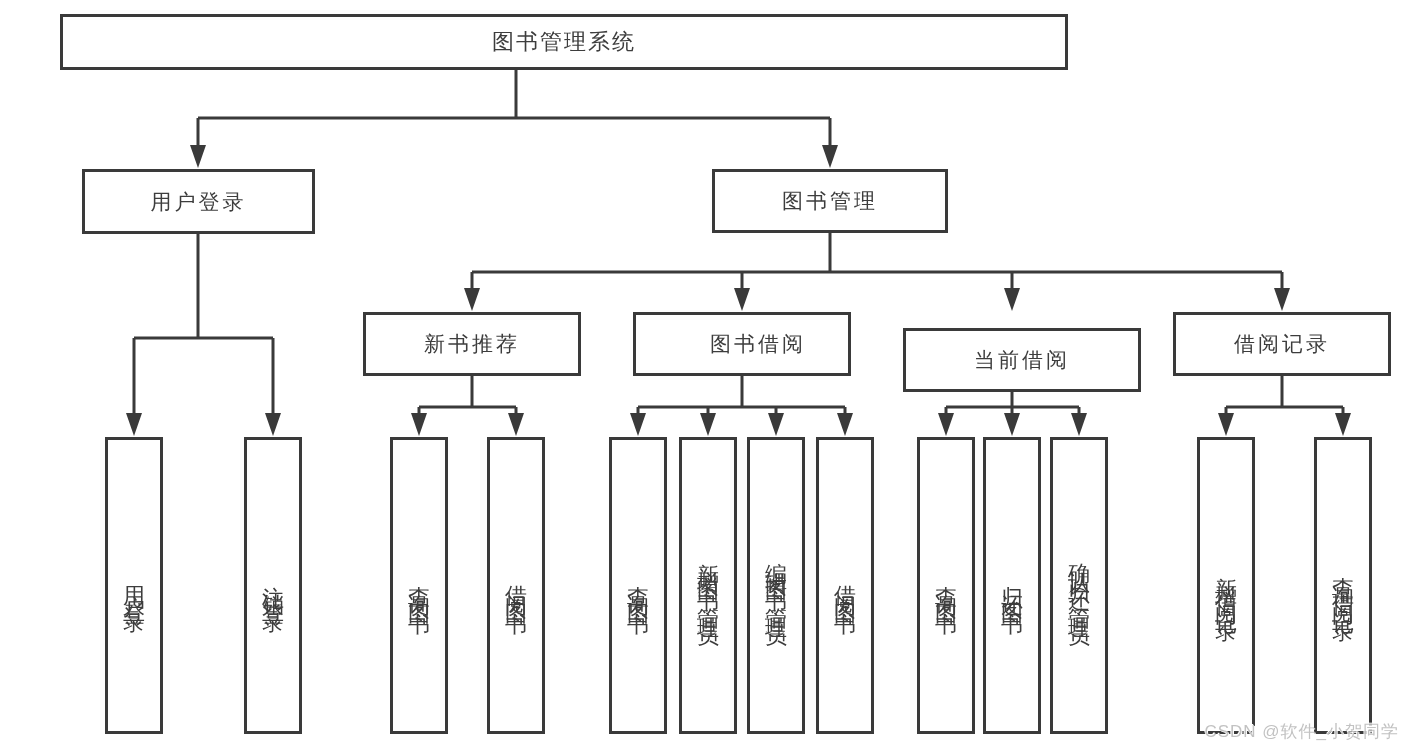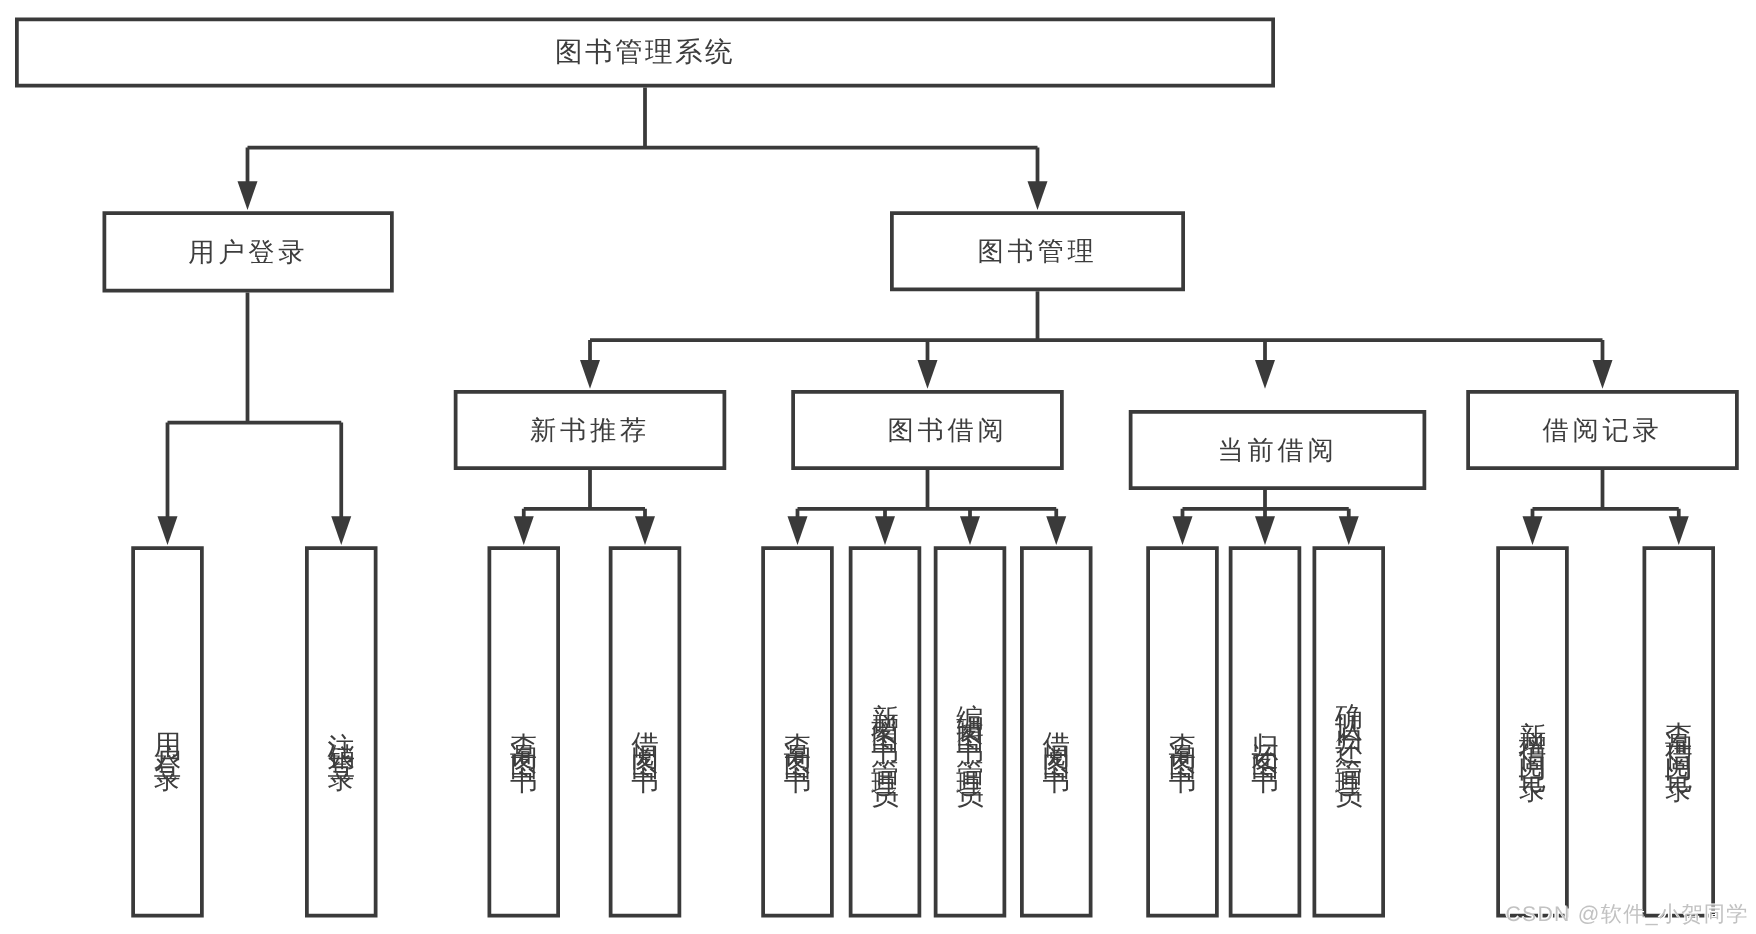--- a/index.html
+++ b/index.html
@@ -16,21 +16,21 @@
     position: absolute;
     box-sizing: border-box;
     border: 3px solid var(--line, #3a3a3a);
     background: #ffffff;
     display: flex;
     align-items: center;
     justify-content: center;
     color: var(--text, #3d3d3d);
   }
   .hbox { font-size: 21px; letter-spacing: 3px; white-space: nowrap; }
-  .hbox.root { font-size: 22px; letter-spacing: 2px; }
+  .hbox.root { font-size: 22px; letter-spacing: 2px; margin-left: 48px; }
   .vbox { width: 58px; top: 437px; height: 297px; }
   .vbox .vtext {
     writing-mode: vertical-rl;
     text-orientation: mixed;
     font-size: 22px;
     line-height: 1;
     letter-spacing: 9px;
     white-space: nowrap;
   }
   .watermark {

